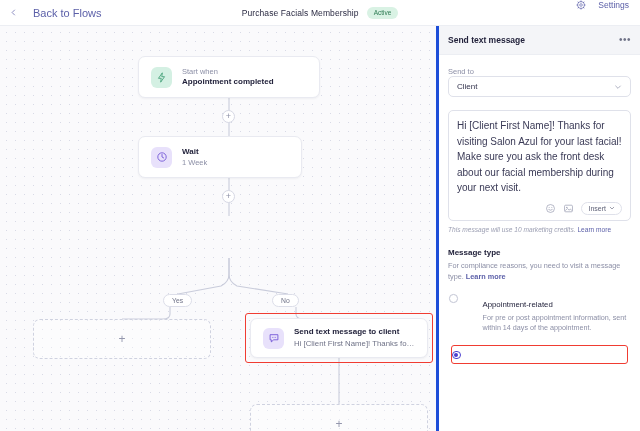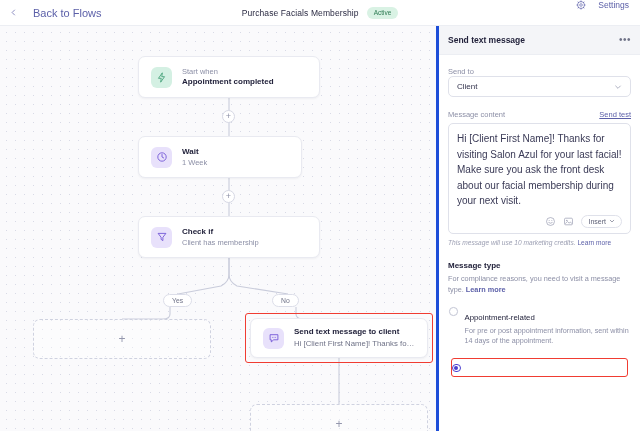--- a/index.html
+++ b/index.html
@@ -159,21 +159,21 @@
   .credits {
     font-size: 6.6px; color: #9b9eb2; font-style: italic;
     margin-top: 5px; line-height: 1.35;
   }
   .credits .learn { color: #5b5fa8; font-style: normal; cursor: pointer; }
 
   .sec-title { font-size: 8px; color: #23233c; font-weight: bold; margin-top: 14px; }
   .sec-desc { font-size: 7.3px; color: #8c8fa6; line-height: 1.45; margin-top: 4px; }
   .sec-desc .learn { color: #5b5fa8; font-weight: bold; cursor: pointer; }
 
-  .radio-opt { display: flex; gap: 7px; margin-top: 10px; padding-left: 1px; }
+  .radio-opt { display: flex; gap: 25px; margin-top: 10px; padding-left: 1px; }
   .radio {
     width: 8.5px; height: 8.5px; border-radius: 50%;
     border: 1.2px solid #c2c5d4; flex: none; margin-top: 1.5px;
     display: flex; align-items: center; justify-content: center;
   }
   .radio.on { border-color: #4b3fcf; }
   .radio.on::after { content: ""; width: 4px; height: 4px; border-radius: 50%; background: #4b3fcf; }
   .radio-label { font-size: 7.8px; color: #23233c; line-height: 1.3; }
   .radio-desc { font-size: 7.2px; color: #8c8fa6; line-height: 1.45; margin-top: 2px; }
 
@@ -260,31 +260,20 @@
       <div class="node-text">
         <span class="node-main">Wait</span>
         <span class="node-sub">1 Week</span>
       </div>
     </div>
 
     <div class="edge-plus" id="plus-2">
       <span>+</span>
     </div>
 
-    <div class="node" id="node-check">
-      <div class="node-icon ic-purple">
-        <svg width="12" height="12" viewBox="0 0 20 20">
-          <path d="M3.5 4 L16.5 4 L11.5 10.5 L11.5 16 L8.5 14 L8.5 10.5 Z" fill="none" stroke="#6b4fd4" stroke-width="1.4" stroke-linejoin="round"></path>
-        </svg>
-      </div>
-      <div class="node-text">
-        <span class="node-main">Check if</span>
-        <span class="node-sub">Client has membership</span>
-      </div>
-    </div>
 
     <div class="branch-pill" id="pill-yes">
       <span>Yes</span>
     </div>
     <div class="branch-pill" id="pill-no">
       <span>No</span>
     </div>
 
     <div class="slot" id="slot-left">
       <span>+</span>
@@ -321,24 +310,20 @@
     <div class="panel-body">
 
       <div class="field-label">Send to</div>
       <div class="select">
         <span>Client</span>
         <svg width="8" height="8" viewBox="0 0 12 12">
           <path d="M2.5 4.5 L6 8 L9.5 4.5" fill="none" stroke="#9194ab" stroke-width="1.1" stroke-linecap="round" stroke-linejoin="round"></path>
         </svg>
       </div>
 
-      <div class="field-row">
-        <span class="field-label" style="margin:0">Message content</span>
-        <span class="link-sm">Send test</span>
-      </div>
 
       <div class="textarea-box">
         <div class="ta-text">Hi [Client First Name]! Thanks for visiting Salon Azul for your last facial! Make sure you ask the front desk about our facial membership during your next visit.</div>
         <div class="ta-tools">
           <svg width="11" height="11" viewBox="0 0 20 20">
             <circle cx="10" cy="10" r="7.2" fill="none" stroke="#9194ab" stroke-width="1.2"></circle>
             <circle cx="7.5" cy="8" r=".9" fill="#9194ab"></circle>
             <circle cx="12.5" cy="8" r=".9" fill="#9194ab"></circle>
             <path d="M6.8 12 Q10 14.6 13.2 12" fill="none" stroke="#9194ab" stroke-width="1.2" stroke-linecap="round"></path>
           </svg>

